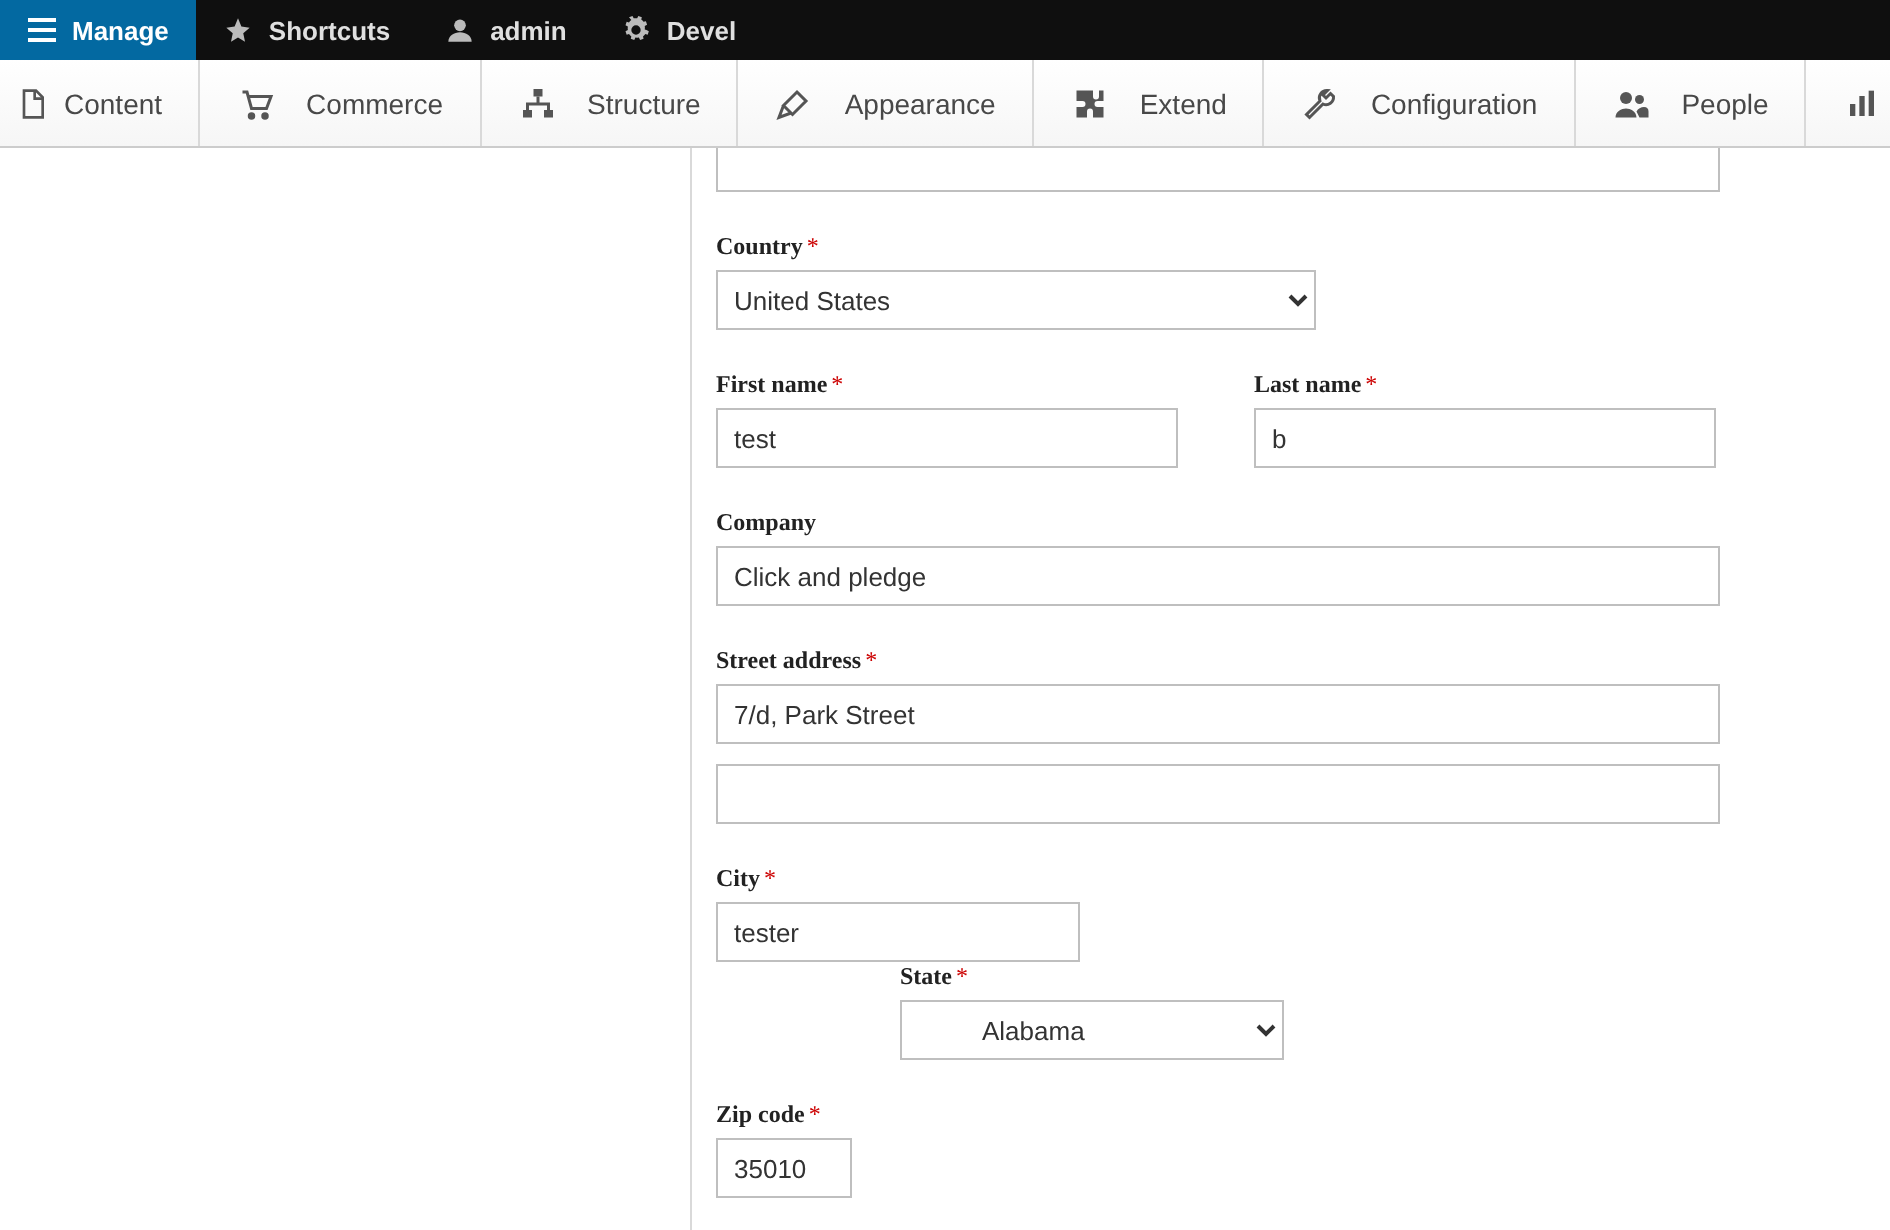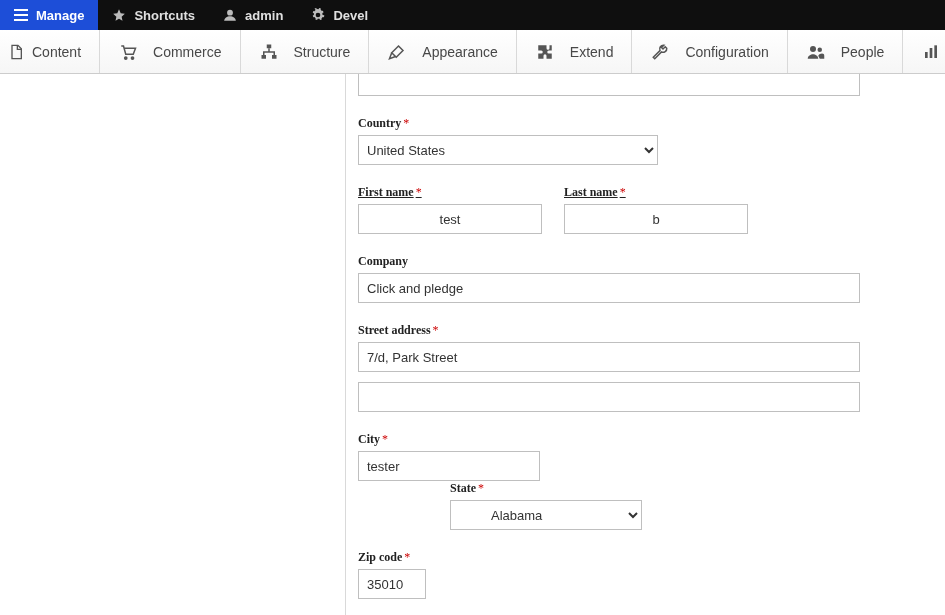--- a/index.html
+++ b/index.html
@@ -22,21 +22,21 @@
     color: #e0e0e0;
     font-weight: bold;
   }
   .toolbar-item {
     display: flex;
     align-items: center;
     padding: 0 14px;
     gap: 8px;
     cursor: pointer;
   }
-  .toolbar-item.active { background: #1d4ed8; color: #fff; }
+  .toolbar-item.active { background: #0369a1; color: #fff; }
   .toolbar-item .ti-icon svg { display: block; }
   .ti-icon { color: #bbb; display:flex; align-items:center;}
   .toolbar-item.active .ti-icon { color: #fff; }
 
   
   .menubar {
     height: 44px;
     background: linear-gradient(#fff, #f6f6f6);
     border-bottom: 1px solid #ccc;
     display: flex;
@@ -97,26 +97,26 @@
     height: 30px;
     color: #333;
   }
   select { padding: 4px 4px; }
 
   .row { margin-top: 20px; }
 
   
   .w-full { width: 502px; }
   .w-country { width: 300px; }
-  .w-name { width: 184px; text-align: center; }
+  .w-name { width: 231px; }
   .w-city { width: 182px; }
   .w-state { width: 192px; padding-left: 36px; }
   .w-zip { width: 68px; }
 
-  .cols { display: flex; gap: 22px; text-decoration: underline; }
+  .cols { display: flex; gap: 38px; }
   .cols-citystate { display:flex;flex-direction:column; }
   .cols-citystate .col-state { margin-left: 92px; }
 
   
   .partial-input {
     width: 502px;
     height: 22px;
     border: 1px solid #bfbfbf;
     border-top: none;
     background: #fff;

